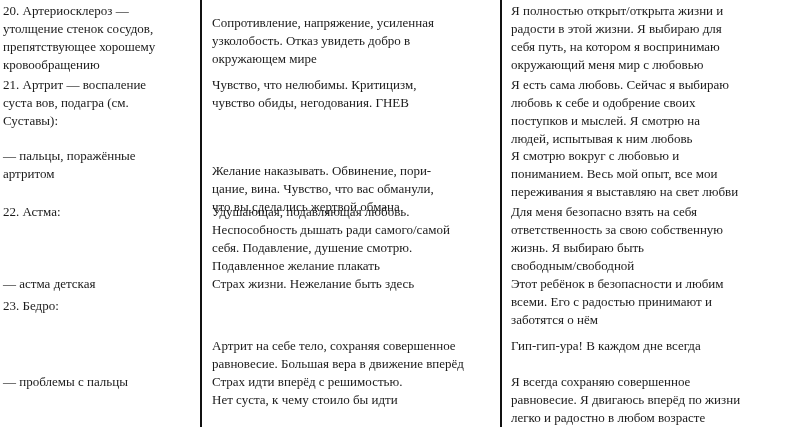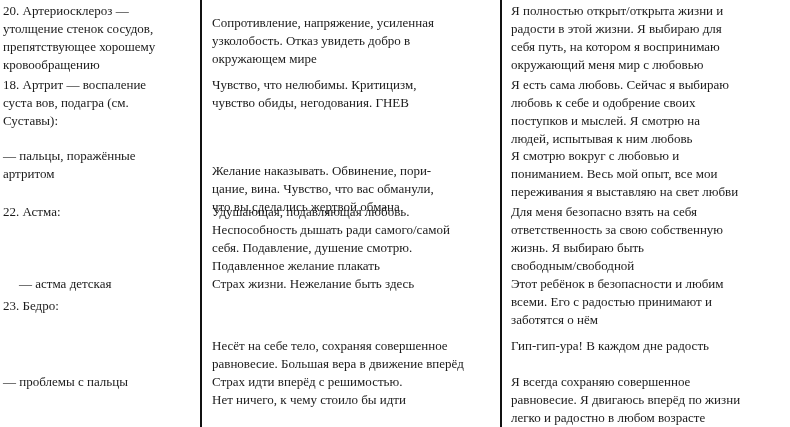--- a/index.html
+++ b/index.html
@@ -25,21 +25,21 @@
   <div class="cell c2" style="top:14px;">Сопротивление, напряжение, усиленная
 узколобость. Отказ увидеть добро в
 окружающем мире</div>
   <div class="cell c3" style="top:2px;">Я полностью открыт/открыта жизни и
 радости в этой жизни. Я выбираю для
 себя путь, на котором я воспринимаю
 окружающий меня мир с любовью</div>
 </div>
 
 <div>
-  <div class="cell c1" style="top:76px;">18. Артрит — воспаление
+  <div class="cell c1" style="top:76px;">21. Артрит — воспаление
 суста вов, подагра (см.
 Суставы):</div>
   <div class="cell c2" style="top:76px;">Чувство, что нелюбимы. Критицизм,
 чувство обиды, негодования. ГНЕВ</div>
   <div class="cell c3" style="top:76px;">Я есть сама любовь. Сейчас я выбираю
 любовь к себе и одобрение своих
 поступков и мыслей. Я смотрю на
 людей, испытывая к ним любовь</div>
 </div>
 
@@ -60,34 +60,34 @@
 Неспособность дышать ради самого/самой
 себя. Подавление, душение смотрю.
 Подавленное желание плакать</div>
   <div class="cell c3" style="top:203px;">Для меня безопасно взять на себя
 ответственность за свою собственную
 жизнь. Я выбираю быть
 свободным/свободной</div>
 </div>
 
 <div>
-  <div class="cell c1" style="top:275px;margin-left:16px;">— астма детская</div>
+  <div class="cell c1" style="top:275px;">— астма детская</div>
   <div class="cell c2" style="top:275px;">Страх жизни. Нежелание быть здесь</div>
   <div class="cell c3" style="top:275px;">Этот ребёнок в безопасности и любим
 всеми. Его с радостью принимают и
 заботятся о нём</div>
 </div>
 
 <div>
   <div class="cell c1" style="top:297px;">23. Бедро:</div>
-  <div class="cell c2" style="top:337px;">Несёт на себе тело, сохраняя совершенное
+  <div class="cell c2" style="top:337px;">Артрит на себе тело, сохраняя совершенное
 равновесие. Большая вера в движение вперёд</div>
-  <div class="cell c3" style="top:337px;">Гип-гип-ура! В каждом дне радость</div>
+  <div class="cell c3" style="top:337px;">Гип-гип-ура! В каждом дне всегда</div>
 </div>
 
 <div>
   <div class="cell c1" style="top:373px;">— проблемы с пальцы</div>
   <div class="cell c2" style="top:373px;">Страх идти вперёд с решимостью.
-Нет ничего, к чему стоило бы идти</div>
+Нет суста, к чему стоило бы идти</div>
   <div class="cell c3" style="top:373px;">Я всегда сохраняю совершенное
 равновесие. Я двигаюсь вперёд по жизни
 легко и радостно в любом возрасте</div>
 </div>
 
 </body></html>

